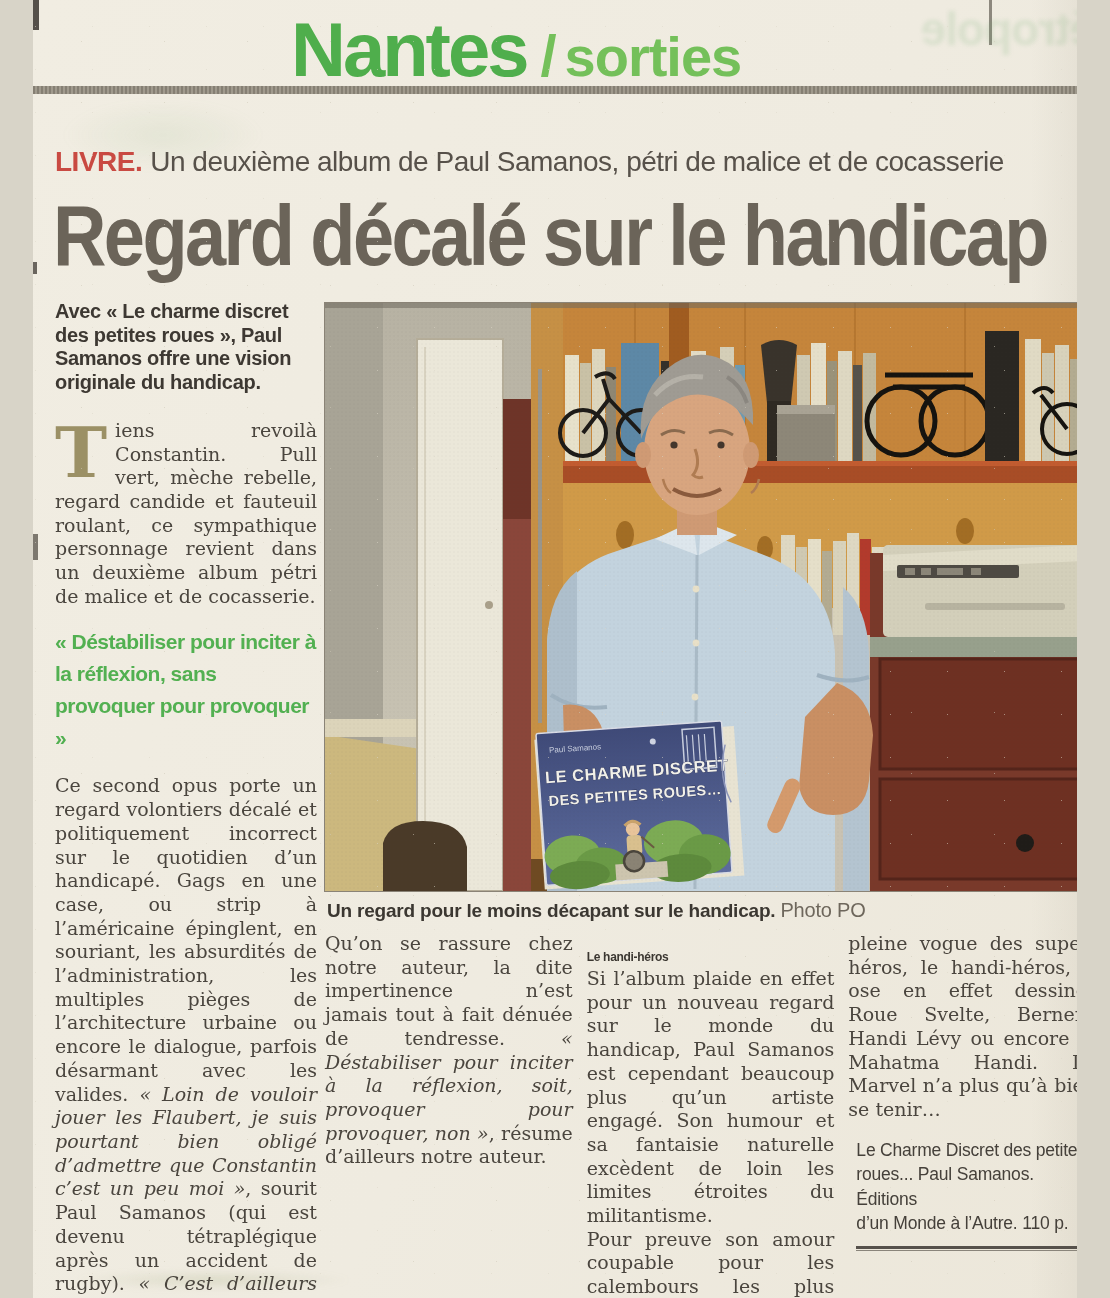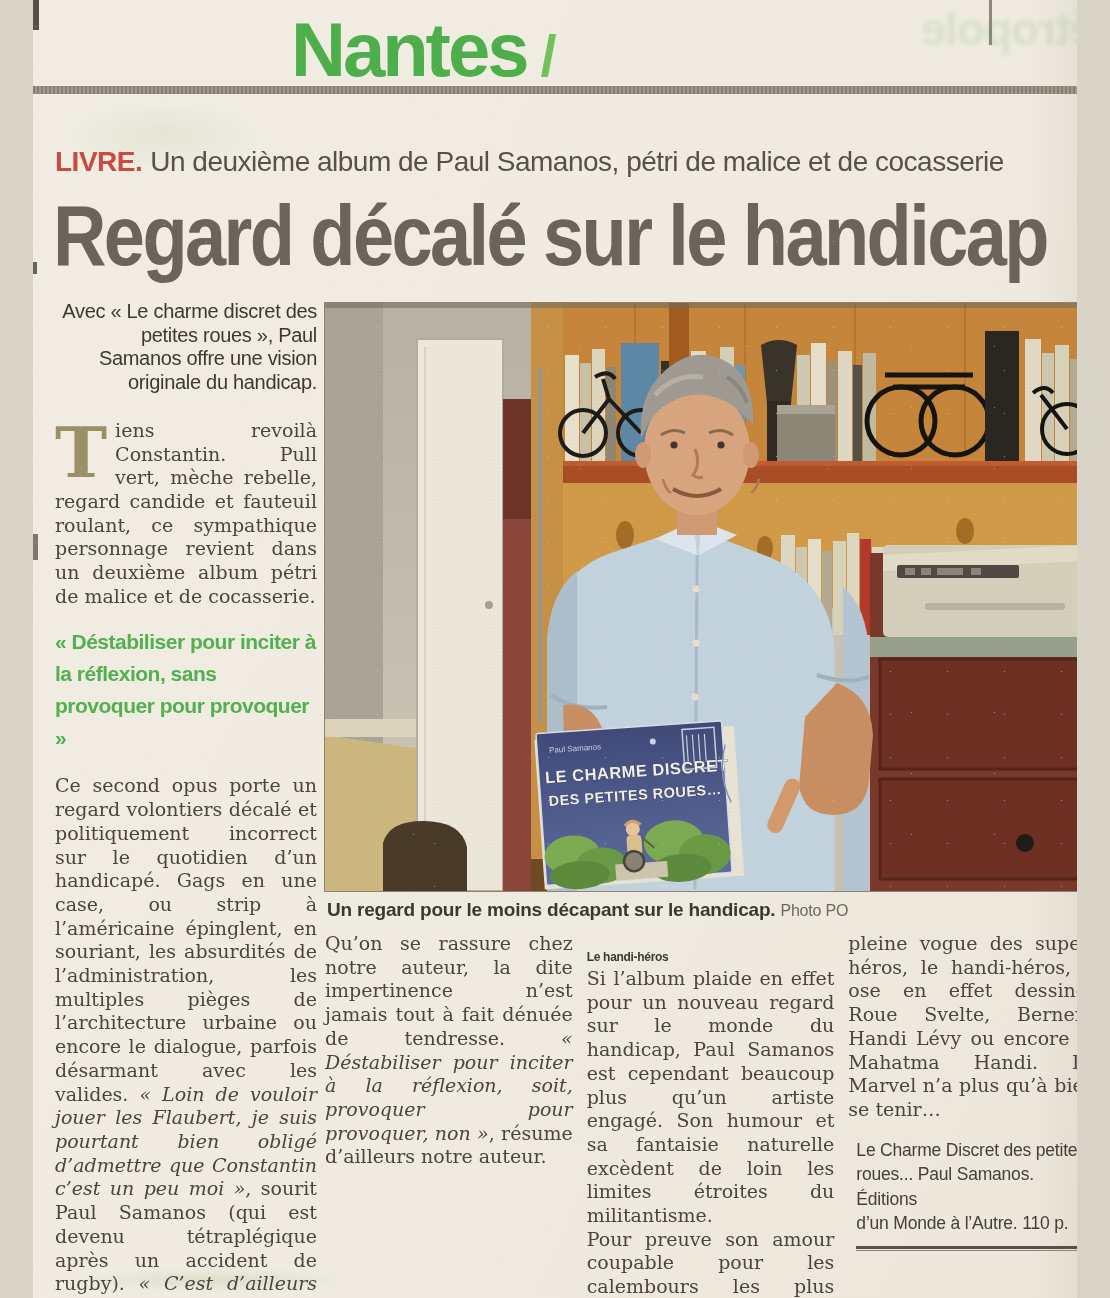--- a/index.html
+++ b/index.html
@@ -38,36 +38,36 @@
     background:repeating-linear-gradient(90deg,#857f73 0 2px,#a09a8d 2px 4px);}
 
   .kicker{position:absolute;left:22px;top:146px;font-size:28px;letter-spacing:-0.5px;color:#57514a;white-space:nowrap;}
   .kicker .label{font-weight:bold;color:#c94a42;margin-right:8px;}
   .headline{position:absolute;left:20px;top:192px;margin:0;width:1210px;
     font-size:86px;font-weight:bold;letter-spacing:-3px;line-height:1;
     color:#6b6459;transform:scaleX(.86);transform-origin:left top;white-space:nowrap;}
 
   
   .col1{position:absolute;left:22px;top:300px;width:262px;}
-  .lead{margin:0 0 24px 0;font-size:20px;line-height:23.7px;font-weight:normal;
-    letter-spacing:-0.3px;color:#3d3832;text-align:right;}
+  .lead{margin:0 0 24px 0;font-size:20px;line-height:23.7px;font-weight:bold;
+    letter-spacing:-0.3px;color:#3d3832;text-align:left;}
   .bodytext{margin:0;font-family:"DejaVu Serif",serif;font-size:19px;line-height:23.7px;
     color:#4a453e;text-align:justify;}
   .bodytext .it{font-style:italic;}
   .dropcap{float:left;font-family:"DejaVu Serif",serif;font-weight:bold;font-size:70px;
     line-height:60px;padding:4px 8px 0 0;color:#9b9065;}
   .green-subhead{margin:18px 0 20px 0;font-size:21px;line-height:32px;font-weight:bold;
     letter-spacing:-0.5px;color:#52b051;}
 
   
   .photo{position:absolute;left:292px;top:303px;width:771px;height:588px;margin:0;
     outline:1px solid #8a8376;background:#c9c2b2;}
   .caption{position:absolute;left:294px;top:899px;width:770px;font-size:19px;font-weight:bold;
     color:#3b3731;letter-spacing:-0.2px;}
-  .caption .credit{font-weight:normal;font-size:16px;color:#6e675c;margin-left:5px;}
+  .caption .credit{font-weight:normal;font-size:20px;color:#6e675c;margin-left:5px;}
 
   
   .cols{position:absolute;left:292px;top:932px;width:771px;display:flex;gap:14px;}
   .col{flex:1;min-width:0;}
   .col p{margin:0;}
   .col p + p{margin-top:0;}
   .subhead3{margin:18px 0 3px 0;font-size:12px;font-weight:bold;letter-spacing:-0.3px;color:#3b3731;}
   .bookref{margin-top:16px;padding-left:8px;font-size:17.5px;line-height:24.5px;color:#45403a;letter-spacing:-0.2px;}
   .bookref-rule{margin-top:10px;width:96%;border-top:3px solid #56514b;border-bottom:1px solid #8a857b;height:1px;}
 </style>
@@ -82,20 +82,21 @@
   <div class="top-tick"></div>
   <div class="ghost">métropole</div>
   <div class="ghost-blob"></div>
   <div class="smudge"></div>
   <div class="crease"></div>
   <div class="right-shade"></div>
 
   <div class="section-header">
     <span class="city">Nantes</span>
     <span class="sep">/</span>
+    <span class="section">sorties</span>
   </div>
   <div class="rule"></div>
 
   <div class="kicker">
     <span class="label">LIVRE.</span><span>Un deuxième album de Paul Samanos, pétri de malice et de cocasserie</span>
   </div>
 
   <h1 class="headline">Regard décalé sur le handicap</h1>
 
   <div class="col1">

